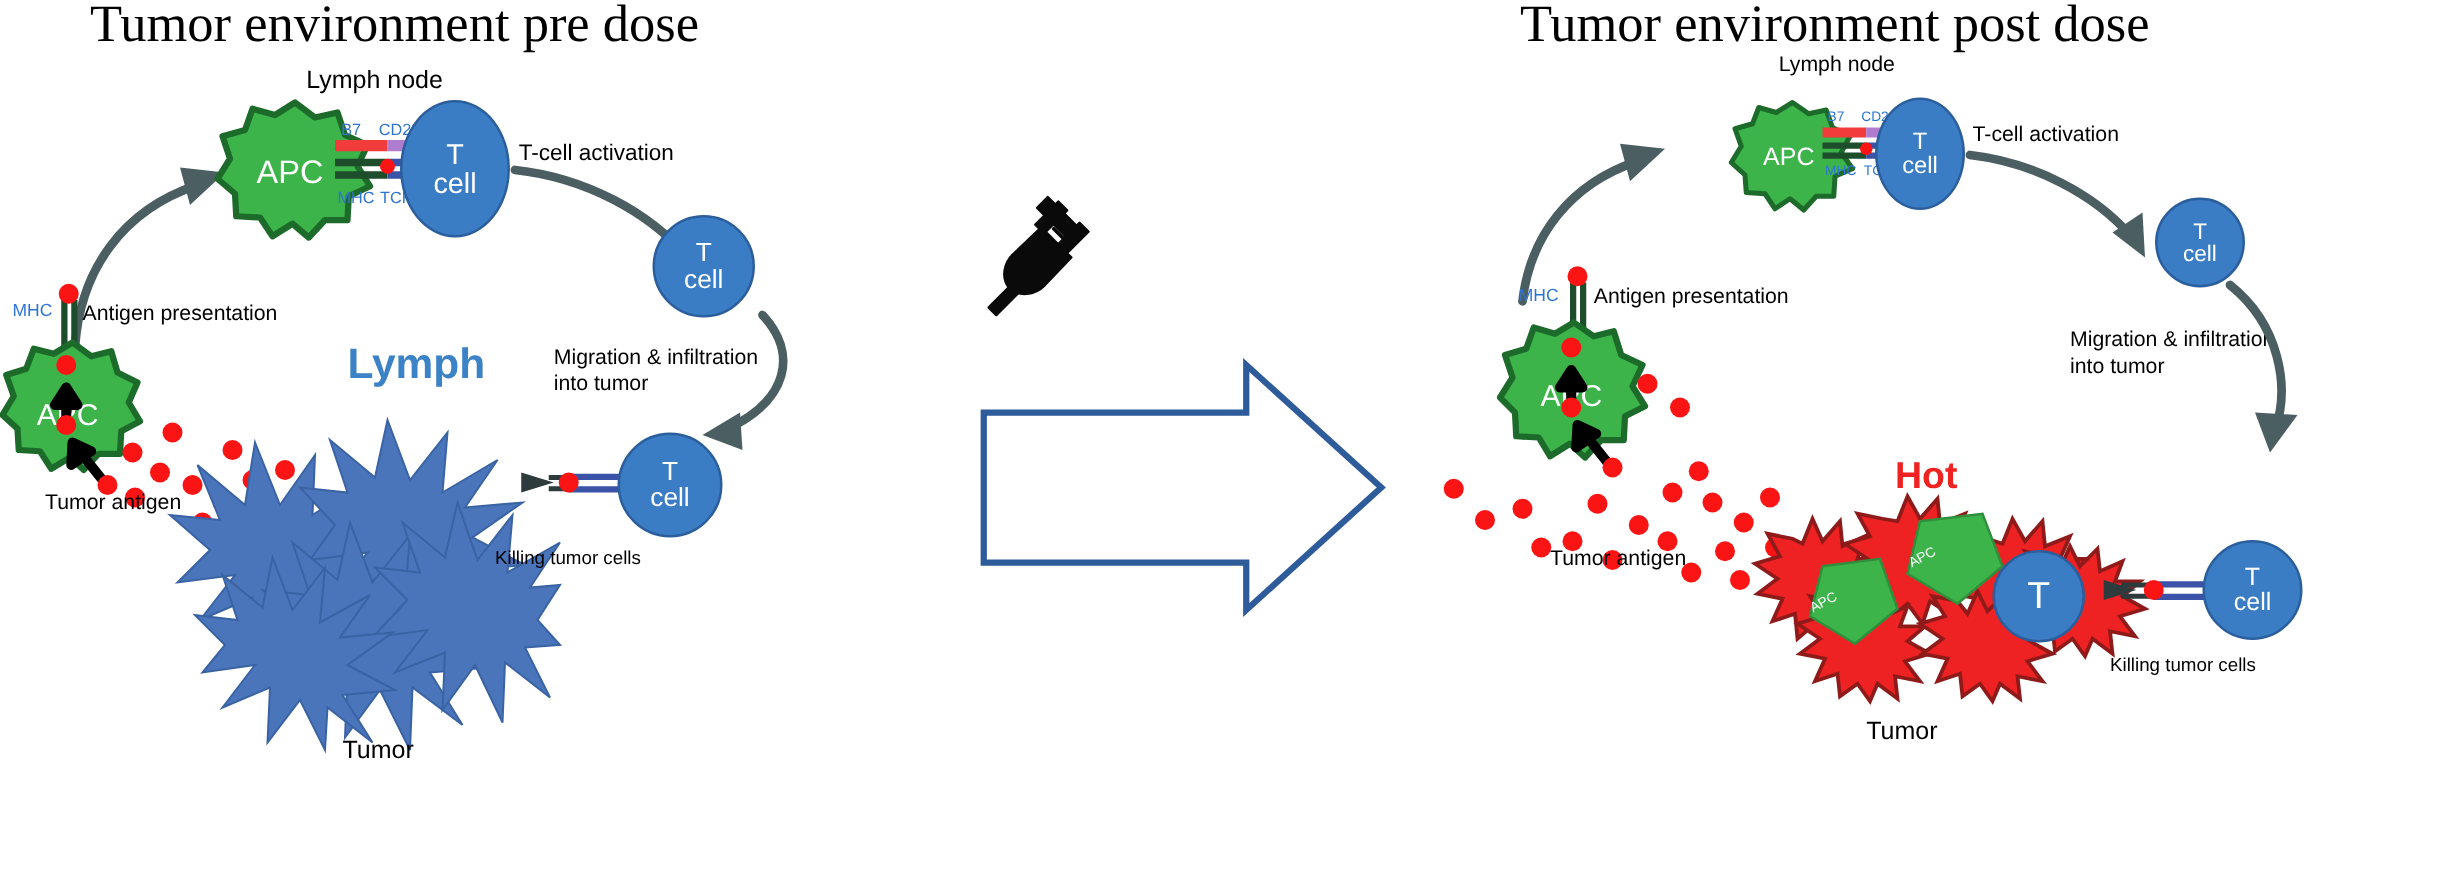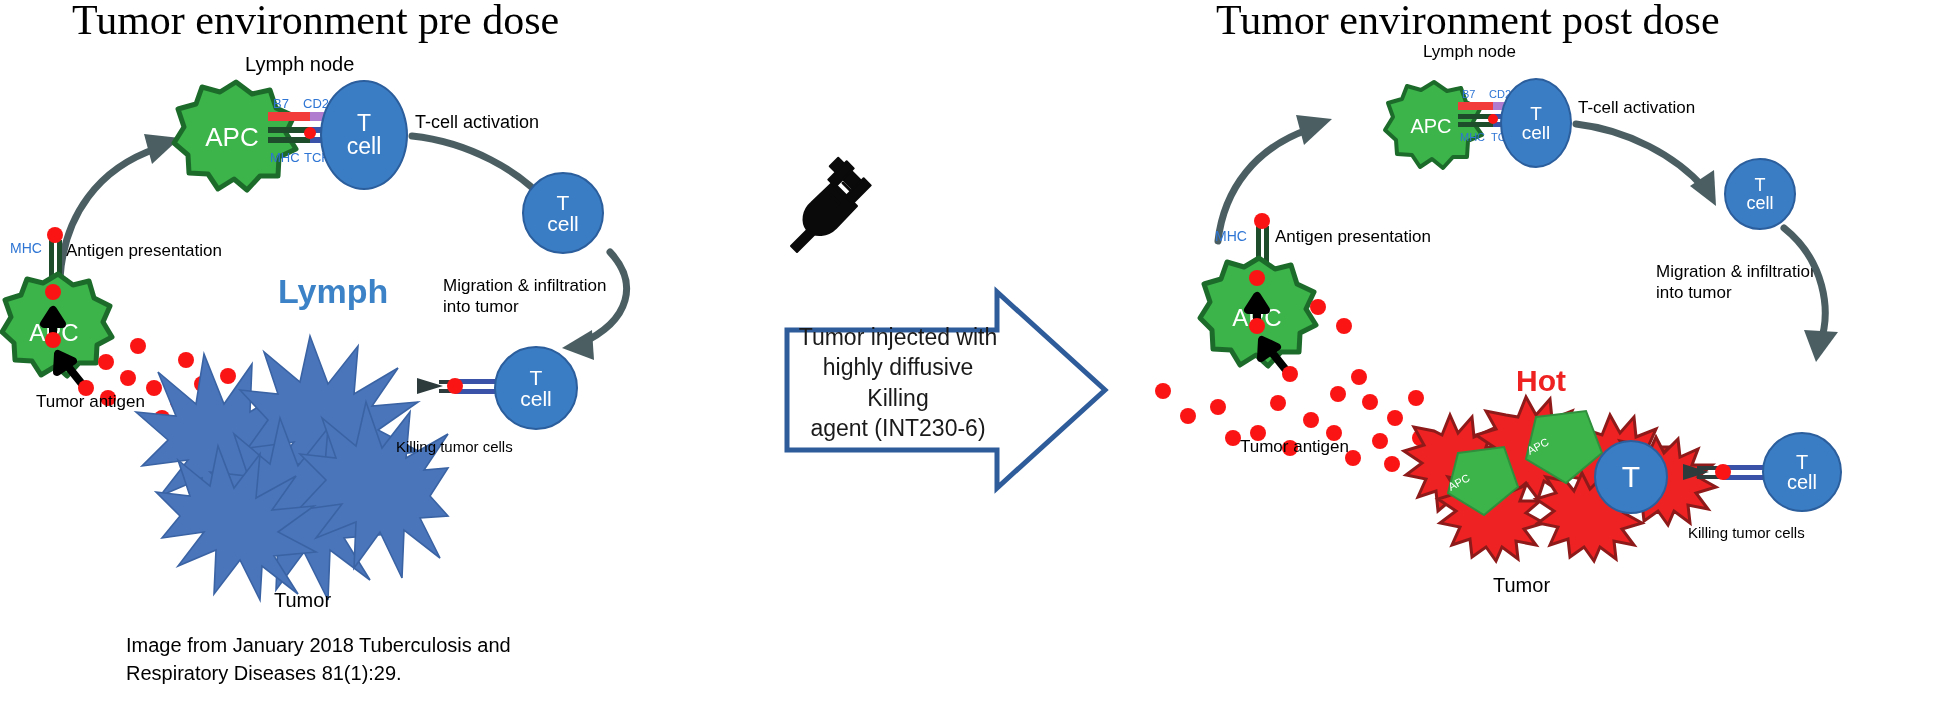--- a/index.html
+++ b/index.html
@@ -248,32 +248,25 @@
     <circle cx="38" cy="16" r="8" fill="#fb1414"></circle>
   </svg>
 
   <div class="abs tcell-circ" style="left:494px; top:346px; width:84px; height:84px; font-size:21px;">
     <span>T</span>
     <span>cell</span>
   </div>
 
   <div class="abs lbl lbl-15" style="left:396px; top:438px;">Killing tumor cells</div>
 
-  <div class="abs lbl lbl-20" style="left:126px; top:631px; line-height:1.42;">
-    <div>Image from January 2018 Tuberculosis and</div>
-    <div>Respiratory Diseases 81(1):29.</div>
-  </div>
 
   <svg class="abs" style="left:785px; top:290px;" width="322" height="200" viewBox="0 0 322 200">
     <polygon points="2,40 212,40 212,2 320,100 212,198 212,160 2,160" fill="#ffffff" stroke="#2e5b9a" stroke-width="5" stroke-linejoin="miter"></polygon>
   </svg>
 
-  <div class="arrow-text" style="left:793px; top:322px; width:210px;">Tumor injected with
-highly diffusive Killing
-agent (INT230-6)</div>
 
   <svg class="abs" style="left:781px; top:158px;" width="100" height="96" viewBox="0 0 100 96">
     <g fill="#0a0a0a" stroke="#0a0a0a" stroke-width="2" stroke-linecap="round" stroke-linejoin="round">
       <path d="M10,88 L34,64 L40,70 L16,94 Z"></path>
       <path d="M26,72 C20,64 22,52 30,45 L52,24 L76,48 L55,70 C47,78 34,80 26,72 Z"></path>
       <rect x="48" y="10" width="34" height="12" transform="rotate(45 65 16)"></rect>
       <rect x="55" y="3" width="10" height="26" transform="rotate(45 60 16)"></rect>
       <rect x="72" y="20" width="10" height="26" transform="rotate(45 77 33)"></rect>
       <path d="M50,37 L58,45" stroke-width="3"></path>
       <path d="M56,31 L64,39" stroke-width="3"></path>

